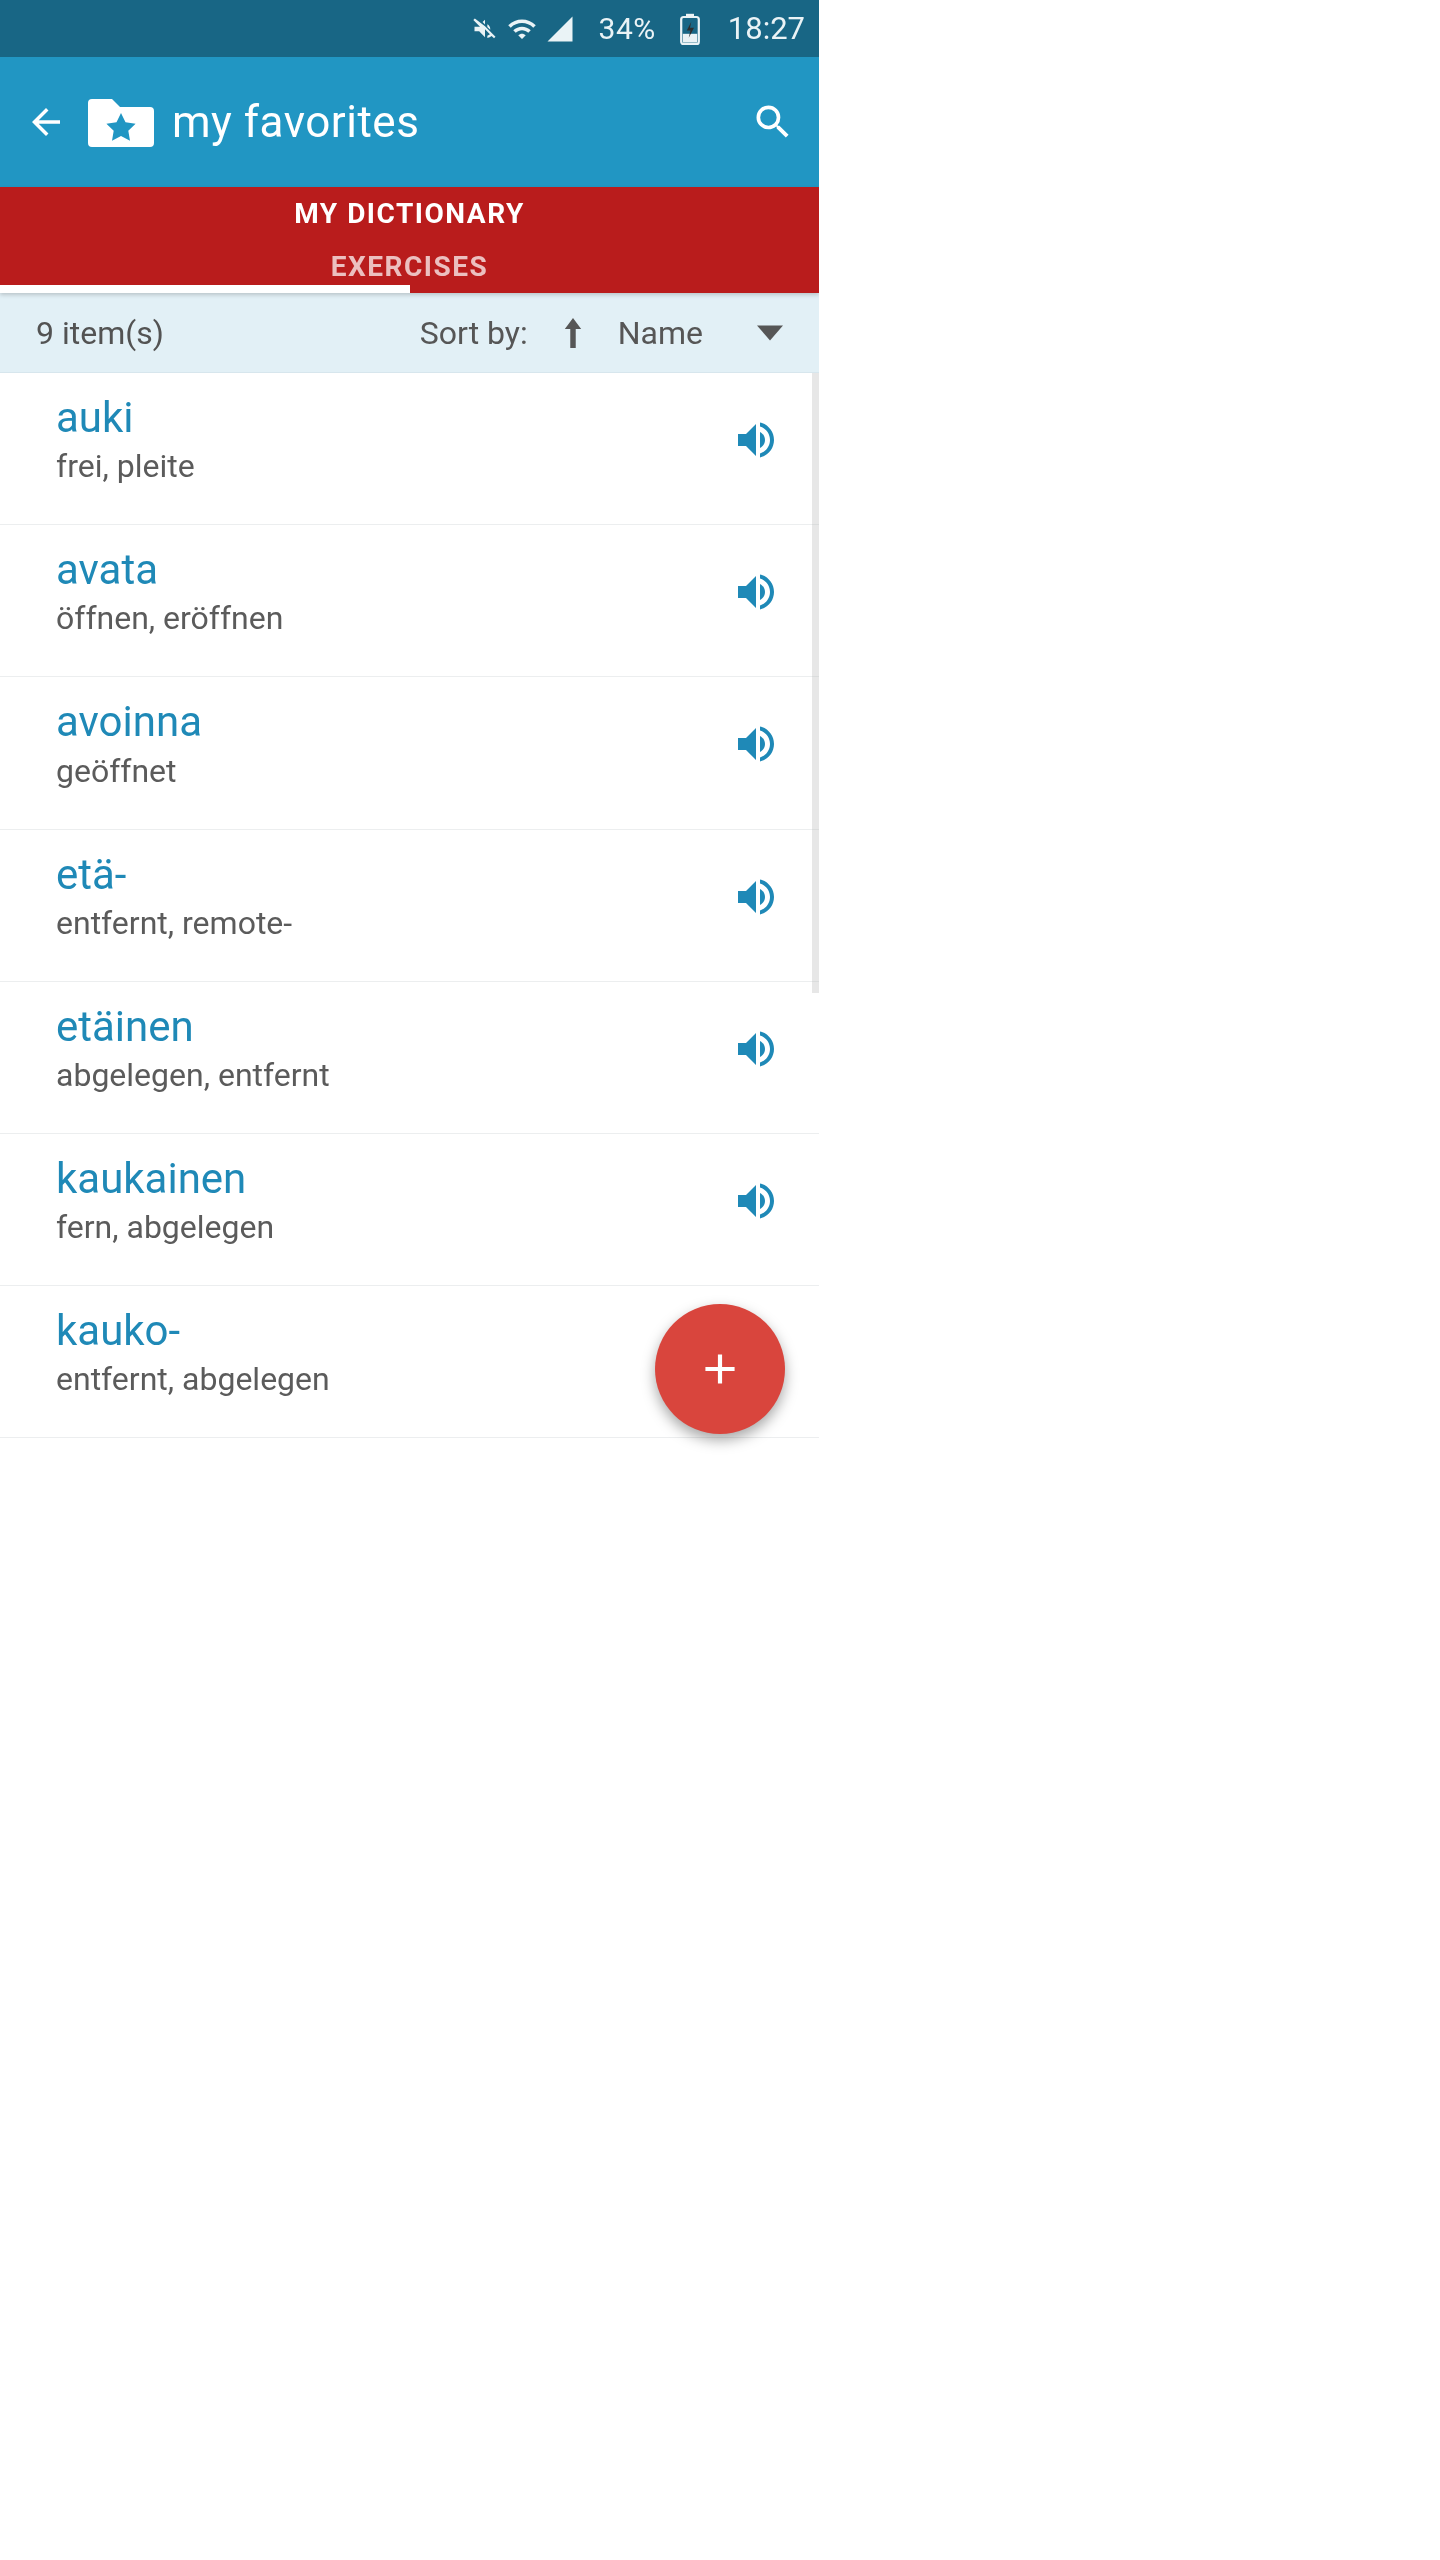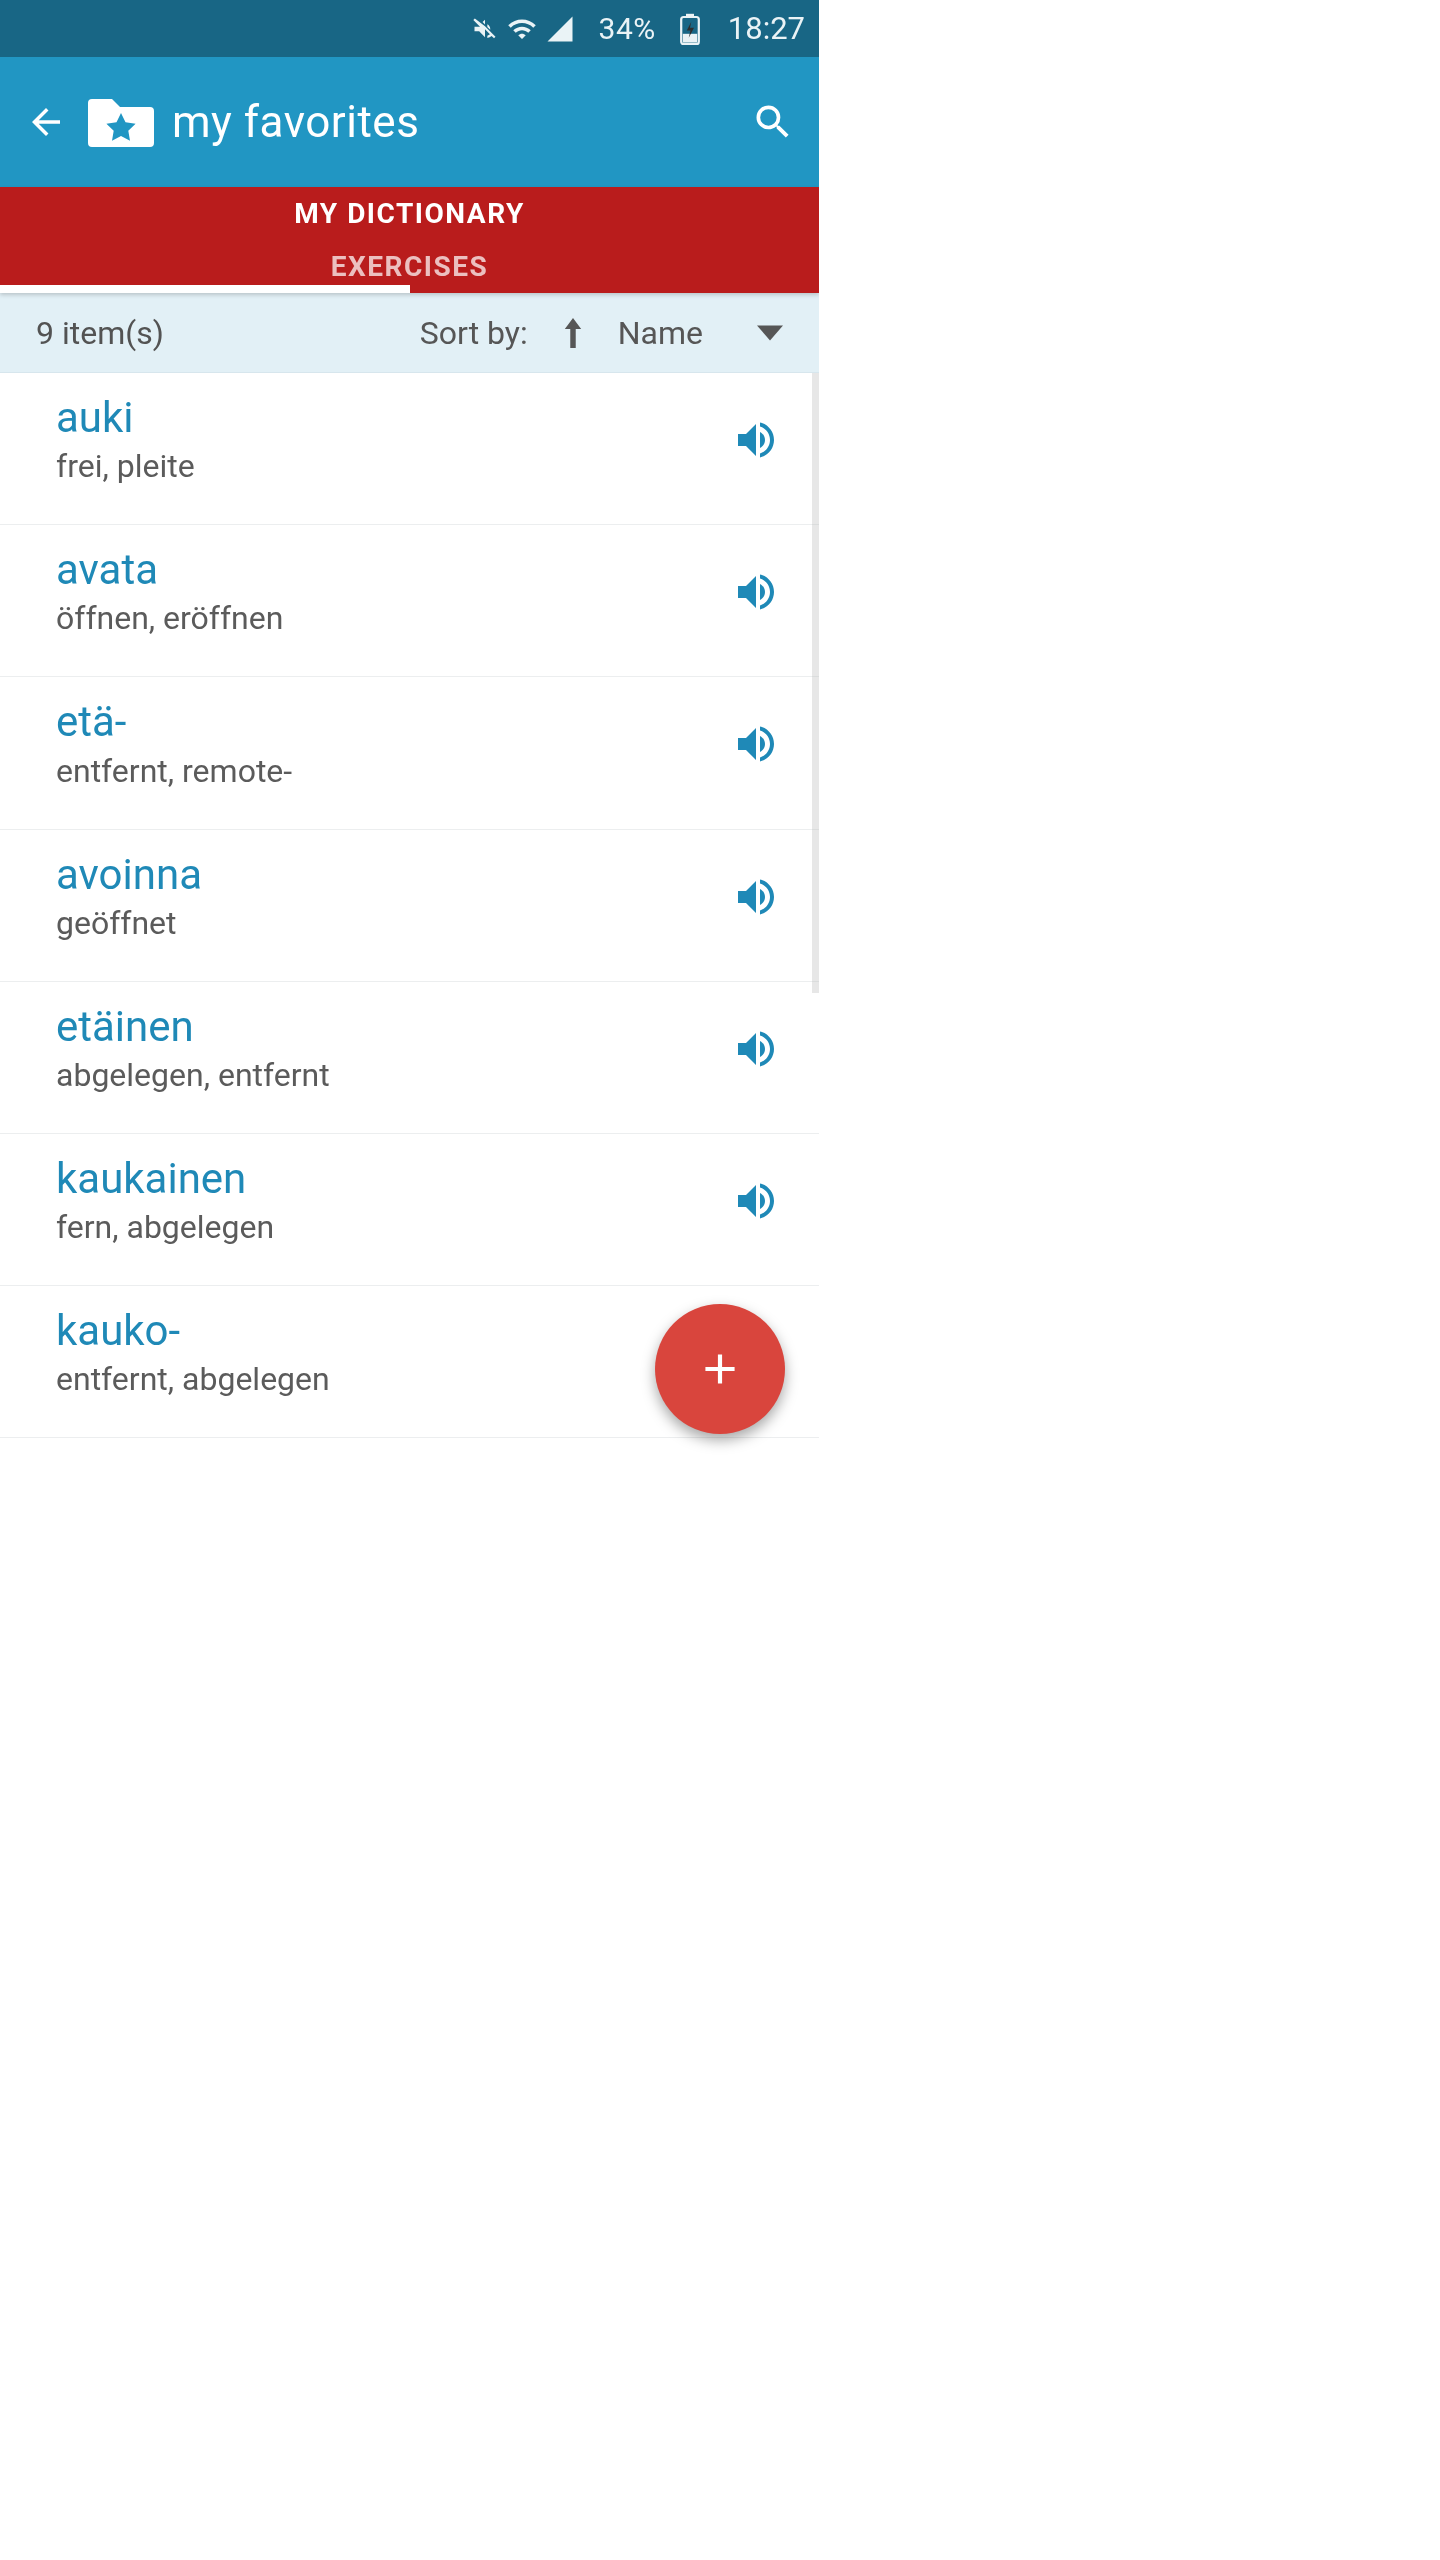--- a/index.html
+++ b/index.html
@@ -225,34 +225,34 @@
         </div>
         <div class="speaker">
           <svg width="48" height="48" viewBox="0 0 24 24" fill="#1f89b7">
               <path d="M3 9v6h4l5 5V4L7 9H3zm13.5 3c0-1.77-1.02-3.29-2.5-4.03v8.05c1.48-.73 2.5-2.25 2.5-4.02zM14 3.23v2.06c2.89.86 5 3.54 5 6.71s-2.11 5.85-5 6.71v2.06c4.01-.91 7-4.49 7-8.77s-2.99-7.86-7-8.77z"></path>
             </svg>
         </div>
       </div>
 
       <div class="row">
         <div class="texts">
+          <div class="word">avoinna</div>
+          <div class="trans">geöffnet</div>
+        </div>
+        <div class="speaker">
+          <svg width="48" height="48" viewBox="0 0 24 24" fill="#1f89b7">
+              <path d="M3 9v6h4l5 5V4L7 9H3zm13.5 3c0-1.77-1.02-3.29-2.5-4.03v8.05c1.48-.73 2.5-2.25 2.5-4.02zM14 3.23v2.06c2.89.86 5 3.54 5 6.71s-2.11 5.85-5 6.71v2.06c4.01-.91 7-4.49 7-8.77s-2.99-7.86-7-8.77z"></path>
+            </svg>
+        </div>
+      </div>
+
+      <div class="row">
+        <div class="texts">
           <div class="word">etä-</div>
           <div class="trans">entfernt, remote-</div>
-        </div>
-        <div class="speaker">
-          <svg width="48" height="48" viewBox="0 0 24 24" fill="#1f89b7">
-              <path d="M3 9v6h4l5 5V4L7 9H3zm13.5 3c0-1.77-1.02-3.29-2.5-4.03v8.05c1.48-.73 2.5-2.25 2.5-4.02zM14 3.23v2.06c2.89.86 5 3.54 5 6.71s-2.11 5.85-5 6.71v2.06c4.01-.91 7-4.49 7-8.77s-2.99-7.86-7-8.77z"></path>
-            </svg>
-        </div>
-      </div>
-
-      <div class="row">
-        <div class="texts">
-          <div class="word">avoinna</div>
-          <div class="trans">geöffnet</div>
         </div>
         <div class="speaker">
           <svg width="48" height="48" viewBox="0 0 24 24" fill="#1f89b7">
               <path d="M3 9v6h4l5 5V4L7 9H3zm13.5 3c0-1.77-1.02-3.29-2.5-4.03v8.05c1.48-.73 2.5-2.25 2.5-4.02zM14 3.23v2.06c2.89.86 5 3.54 5 6.71s-2.11 5.85-5 6.71v2.06c4.01-.91 7-4.49 7-8.77s-2.99-7.86-7-8.77z"></path>
             </svg>
         </div>
       </div>
 
       <div class="row">
         <div class="texts">

